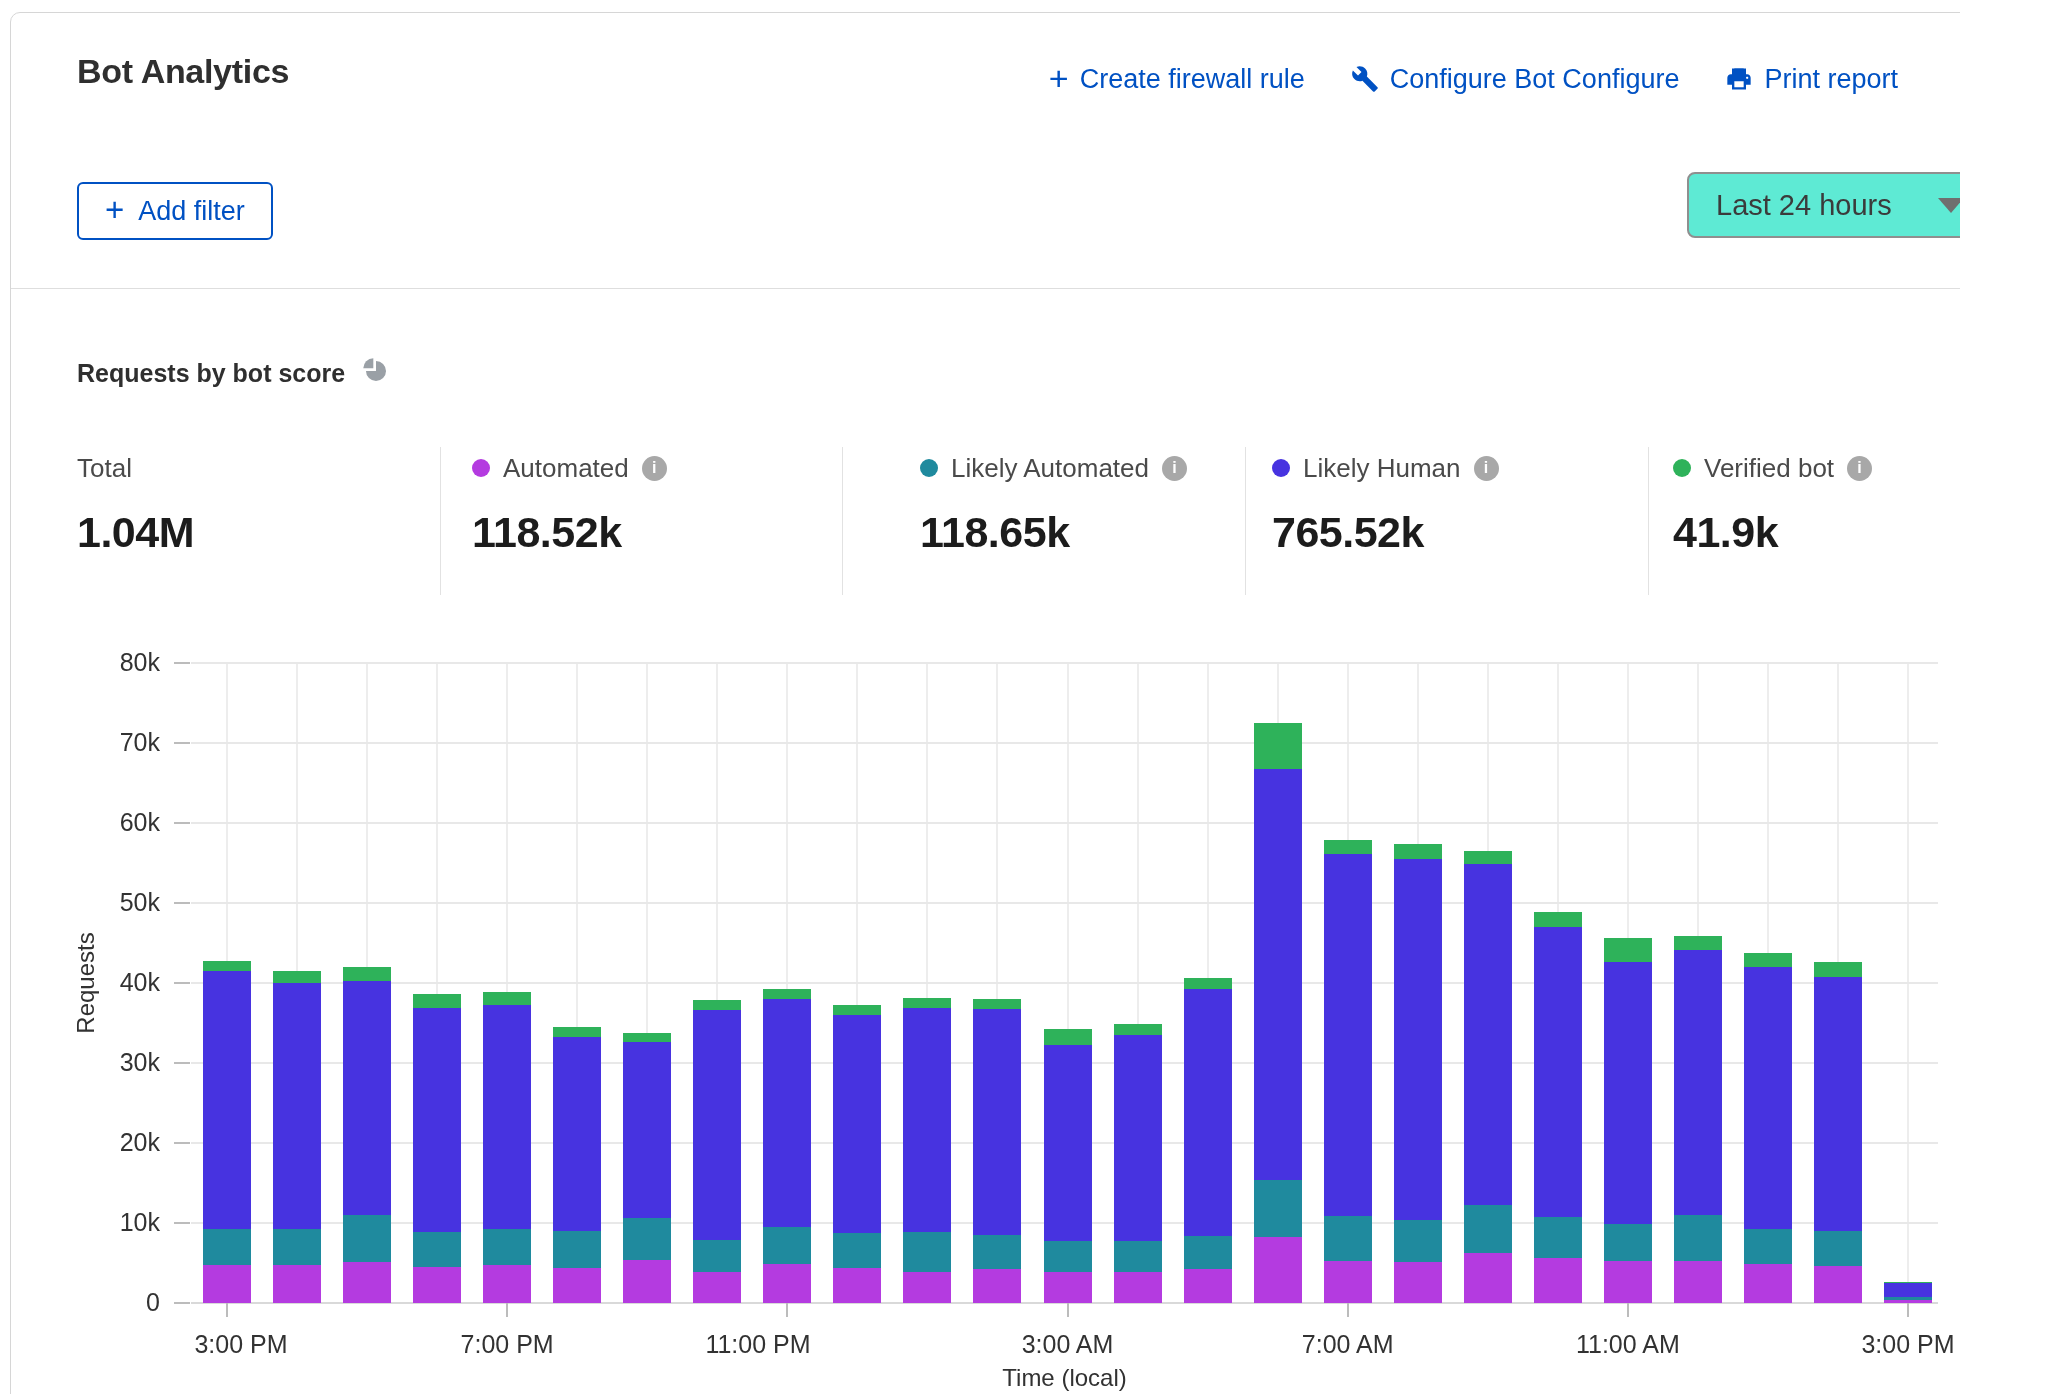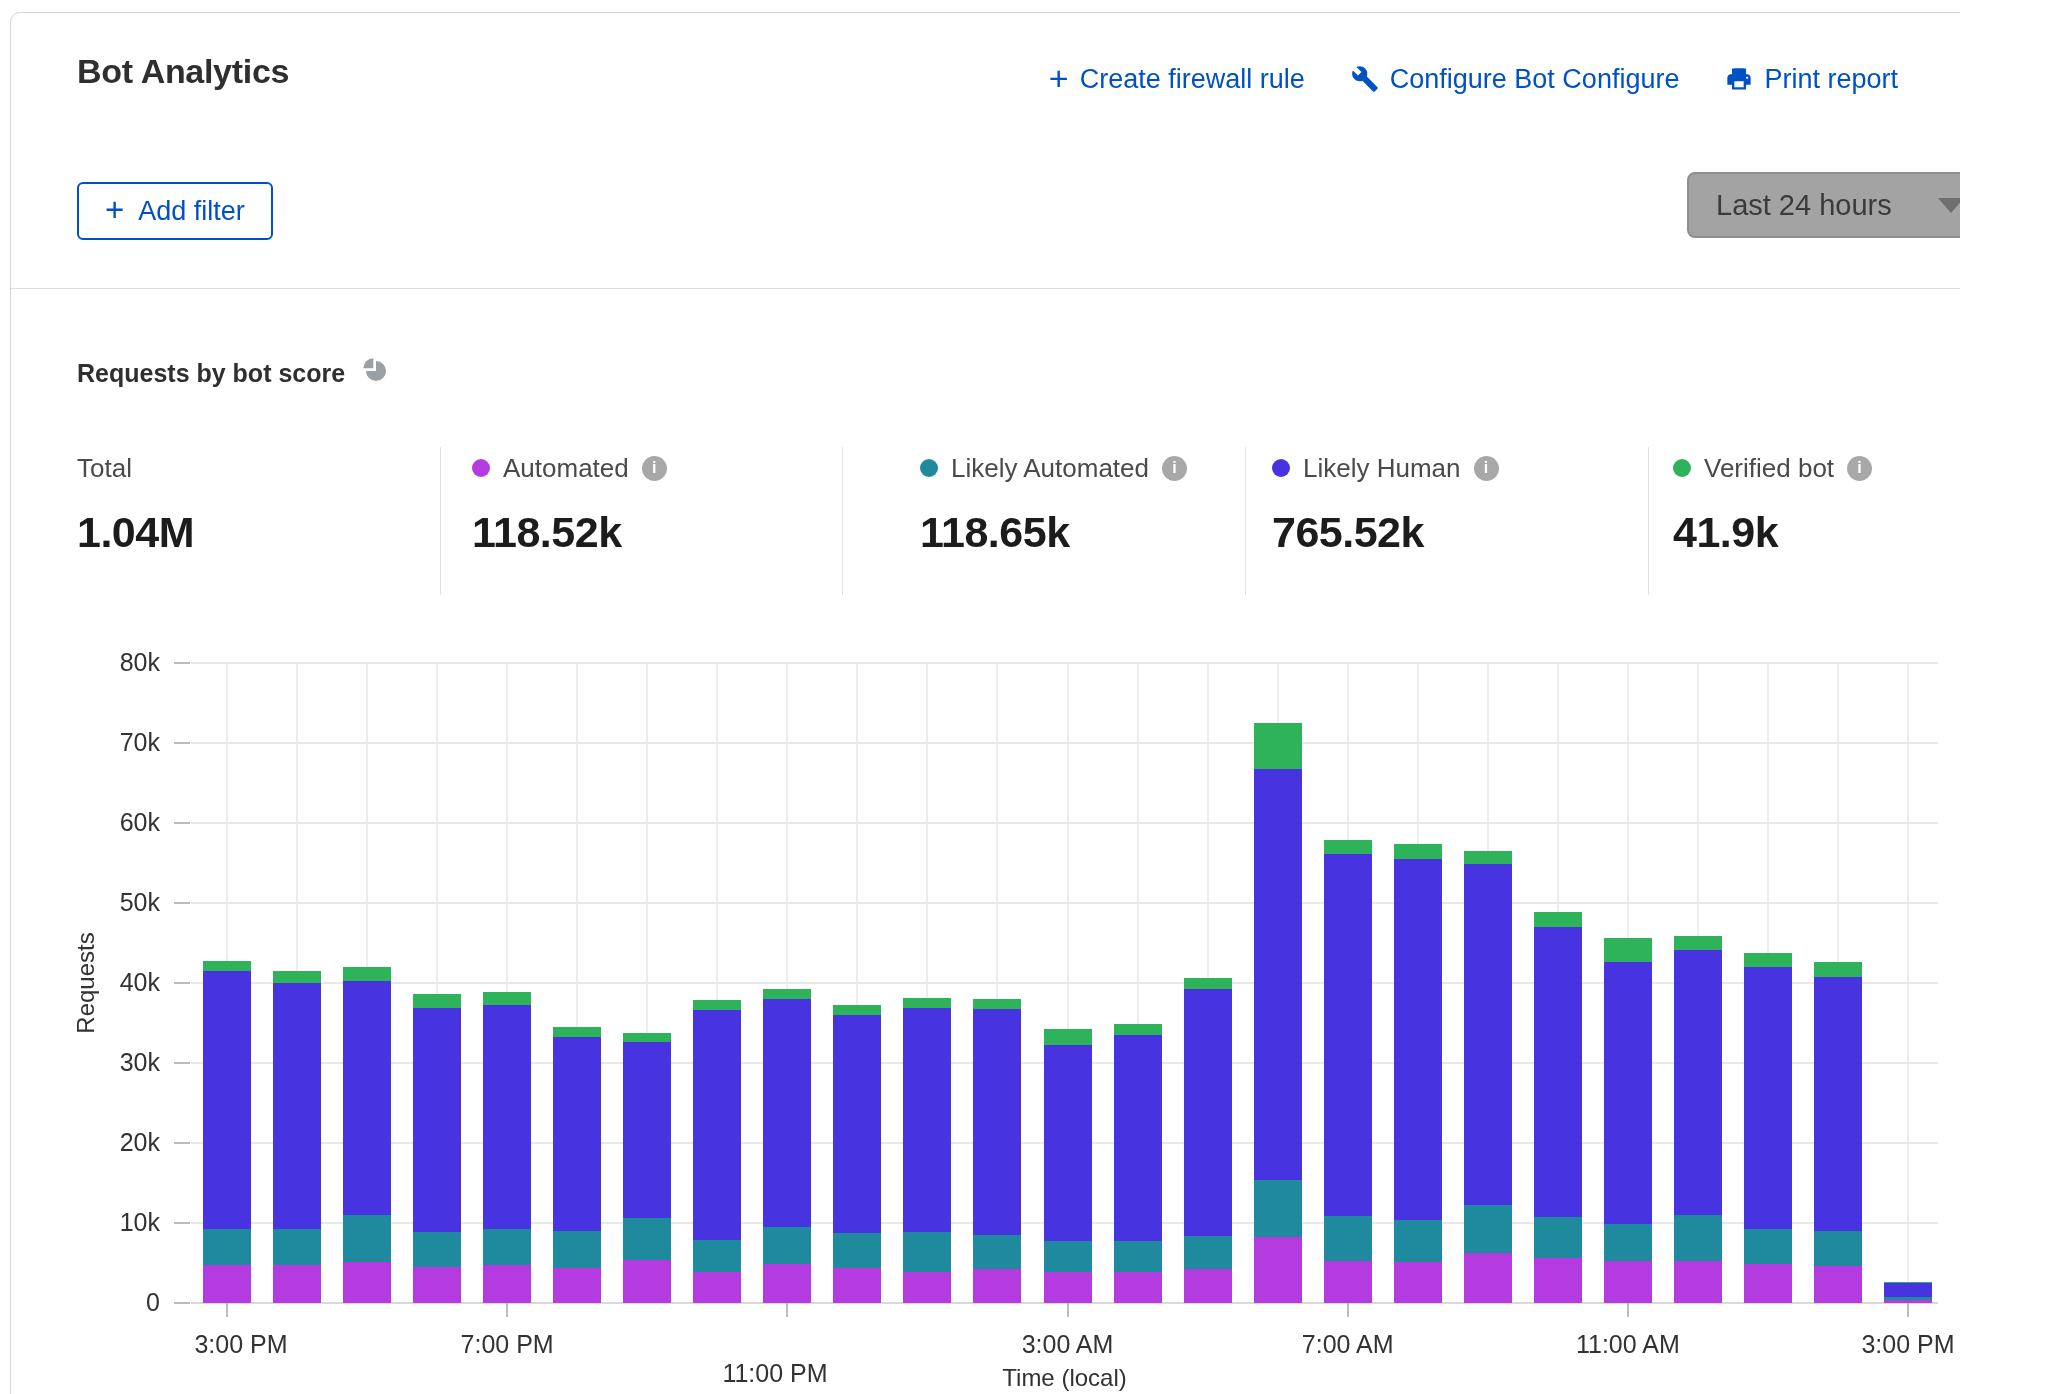--- a/index.html
+++ b/index.html
@@ -19,21 +19,21 @@
   .action svg{display:block;}
   .add-filter{
     position:absolute;left:77px;top:182px;height:58px;display:inline-flex;align-items:center;gap:14px;
     padding:0 26px;background:#fff;border:2px solid var(--blue,#0051c3);border-radius:6px;
     color:var(--blue,#0051c3);font-size:27px;font-weight:500;cursor:pointer;
     font-family:"Liberation Sans","DejaVu Sans",sans-serif;
   }
   .add-filter .plus-glyph{font-size:33px;font-weight:400;line-height:1;transform:translateY(-2px);}
   .select{
     position:absolute;left:1687px;top:172px;width:303px;height:66px;box-sizing:border-box;
-    border:2px solid #8f8f8f;border-radius:8px;background:#a3a3a3;display:flex;align-items:center;
+    border:2px solid #8f8f8f;border-radius:8px;background:#5eead4;display:flex;align-items:center;
     justify-content:space-between;padding:0 24px 0 27px;font-size:29px;color:#3b3b3b;cursor:pointer;
   }
   .caret{width:0;height:0;border-left:13px solid transparent;border-right:13px solid transparent;border-top:15px solid #6f6f6f;}
   .divider{position:absolute;left:11px;top:288px;width:2044px;height:1px;background:#dedede;}
   
   .section-row{position:absolute;left:77px;top:357px;display:flex;align-items:center;gap:17px;}
   .section-row h2{margin:0;font-size:25px;font-weight:700;color:#2f2f2f;}
   
   .stat{position:absolute;top:452px;}
   .stat .label-row{display:flex;align-items:center;gap:13px;height:32px;}
@@ -310,21 +310,21 @@
       <div class="axis-label y-label" style="left: 55px; top: 728px;">70k</div>
       <div class="axis-label y-label" style="left: 55px; top: 808px;">60k</div>
       <div class="axis-label y-label" style="left: 55px; top: 888px;">50k</div>
       <div class="axis-label y-label" style="left: 55px; top: 968px;">40k</div>
       <div class="axis-label y-label" style="left: 55px; top: 1048px;">30k</div>
       <div class="axis-label y-label" style="left: 55px; top: 1128px;">20k</div>
       <div class="axis-label y-label" style="left: 55px; top: 1208px;">10k</div>
       <div class="axis-label y-label" style="left: 55px; top: 1288px;">0</div>
       <div class="axis-label x-label" style="left: 151px; top: 1330px;">3:00 PM</div>
       <div class="axis-label x-label" style="left: 417.167px; top: 1330px;">7:00 PM</div>
-      <div class="axis-label x-label" style="left: 685px; top: 1330px; margin-top: 29px;">11:00 PM</div>
+      <div class="axis-label x-label" style="left: 668px; top: 1330px;">11:00 PM</div>
       <div class="axis-label x-label" style="left: 977.5px; top: 1330px;">3:00 AM</div>
       <div class="axis-label x-label" style="left: 1257.67px; top: 1330px;">7:00 AM</div>
       <div class="axis-label x-label" style="left: 1537.83px; top: 1330px;">11:00 AM</div>
       <div class="axis-label x-label" style="left: 1818px; top: 1330px;">3:00 PM</div>
       <div class="ylabel-title" style="left: 86px; top: 983px;">Requests</div>
       <div class="xlabel-title" style="left: 1064.5px; top: 1364px;">Time (local)</div>
     </div>
 </div>
 
 </body></html>

